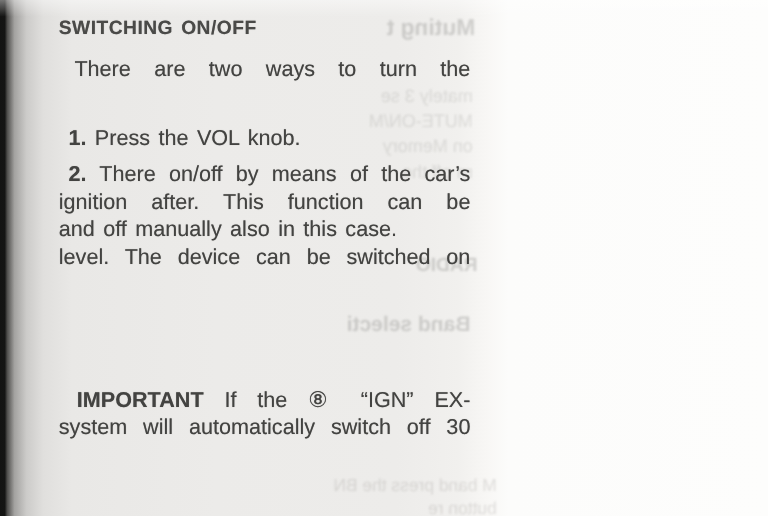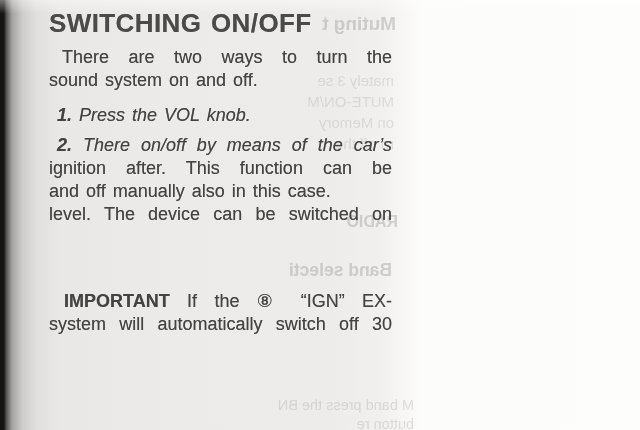--- a/index.html
+++ b/index.html
@@ -17,32 +17,32 @@
     pointer-events:none;
   }
   
   .content {
     position:absolute; left:49px; top:0; width:343px;
     color:#434341; font-size:18px; line-height:23px; word-spacing:2px;
     text-shadow:0 0 .6px rgba(67,67,65,.55);
   }
   .title {
     position:absolute; left:0; top:12px; margin:0;
-    font-size:26px; font-weight:bold; letter-spacing:.4px; color:#4a4a48;
+    font-size:16px; font-weight:bold; letter-spacing:.4px; color:#4a4a48;
   }
   .para { position:absolute; left:0; width:100%; }
   .p-intro { top:46px; }
   .p-step1 { top:104px; }
   .p-step2 { top:134px; }
   .p-imp   { top:290px; }
   .line { height:23px; white-space:nowrap; }
   .just  { text-align:justify; text-align-last:justify; white-space:normal; }
   .ind1 { text-indent:13px; }
-  .indn { text-indent:8px;font-style:italic; }
-  .ind2 { text-indent:15px; }
+  .indn { text-indent:8px; }
+  .ind2 { text-indent:15px;margin-top:32px; }
   .b { font-weight:bold; }
   
   .ghost {
     position:absolute; transform:scaleX(-1);
     color:rgba(128,126,122,.24); filter:blur(.7px);
     text-align:left; pointer-events:none;
   }
   .gb { font-weight:bold; color:rgba(124,122,118,.30); }
   .g-top    { top:13px;  right:244px; width:112px; font-size:19px; }
   .g-mid    { top:70px;  right:246px; width:102px; font-size:15px; line-height:21px; color:rgba(130,128,124,.20); }
@@ -72,21 +72,20 @@
     <div>M band press the BN button re</div>
 
   </div>
 
   <div class="content">
 
     <h1 class="title">SWITCHING ON/OFF</h1>
 
     <div class="para p-intro">
       <div class="line just ind1">There are two ways to turn the</div>
-      <div class="line">sound system on and off.</div>
     </div>
 
     <div class="para p-step1">
       <div class="line indn"><span class="b">1.</span> <span>Press the VOL knob.</span></div>
     </div>
 
     <div class="para p-step2">
       <div class="line just indn"><span class="b">2.</span> <span>There on/off by means of the car’s</span></div>
       <div class="line just">ignition after. This function can be</div>
       <div class="line">and off manually also in this case.</div>

